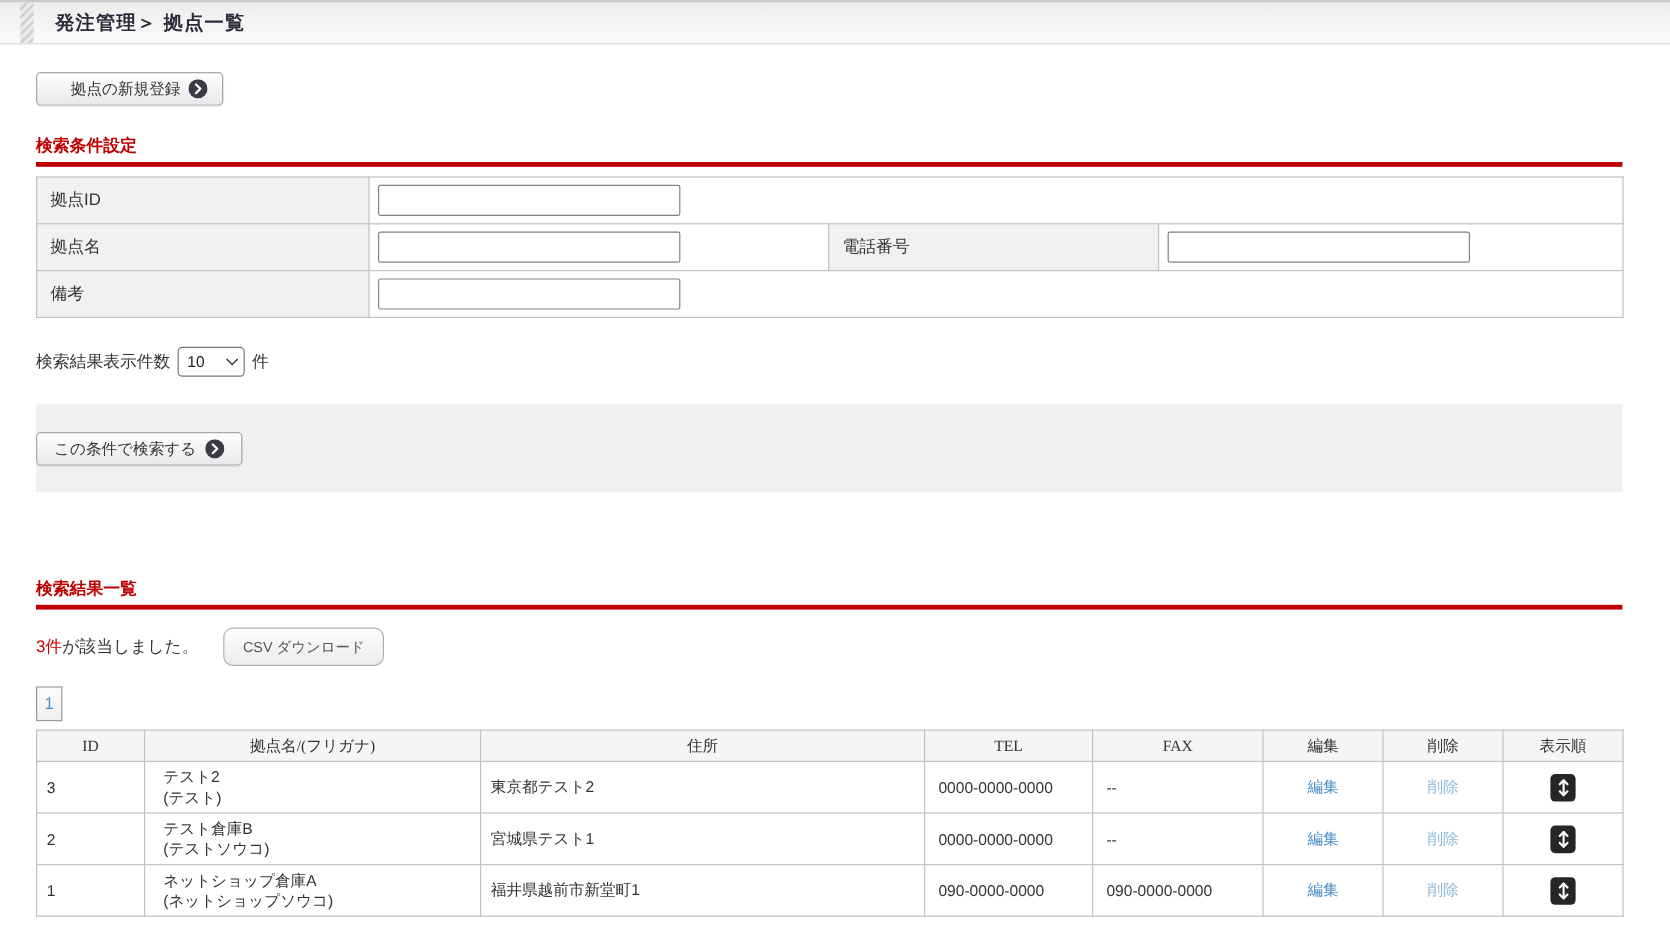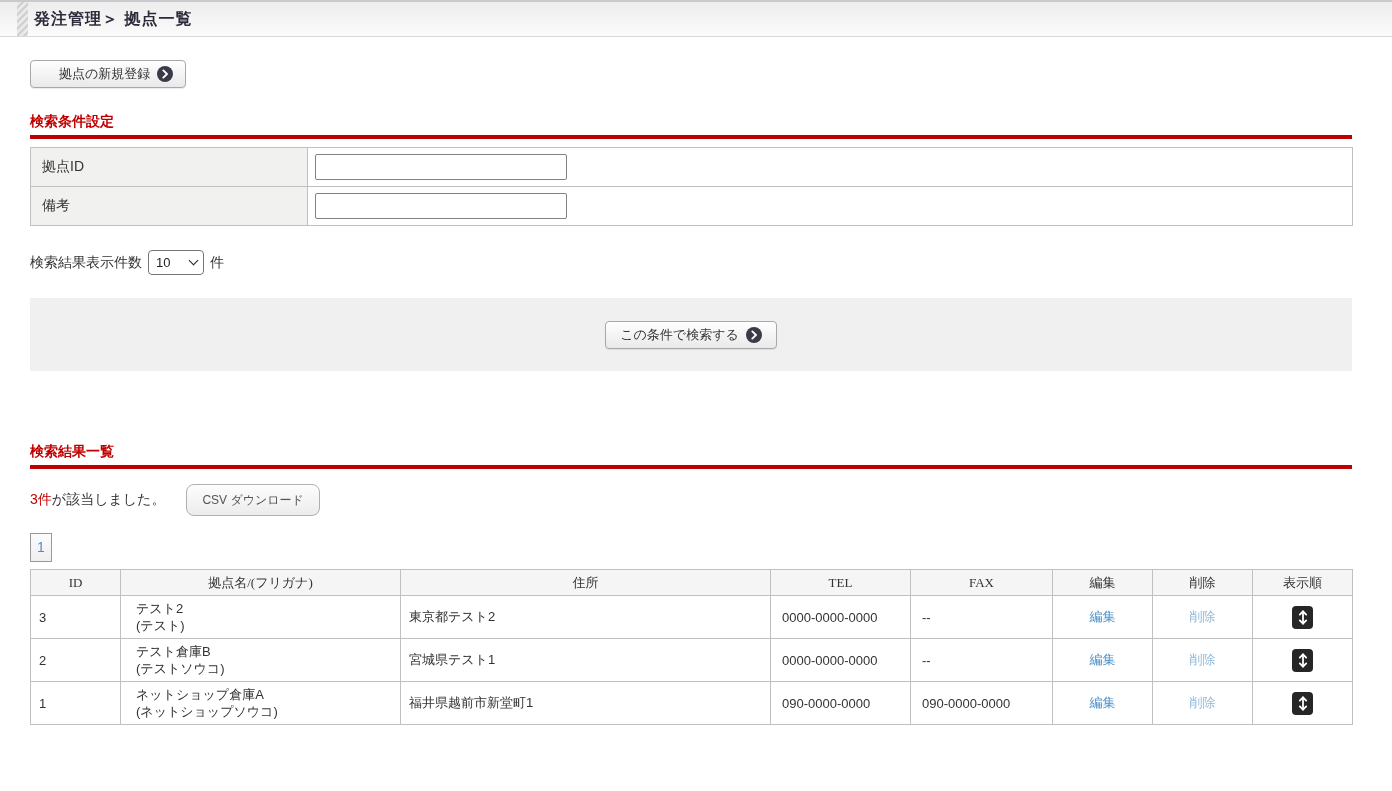--- a/index.html
+++ b/index.html
@@ -14,21 +14,21 @@
     border-top: 2px solid #c9c9ce;
     border-bottom: 1px solid #d9d9de;
     background: linear-gradient(#ededee, #fbfbfc);
     display: flex; align-items: center;
   }
   .hatch {
     width: 11px; align-self: stretch; margin-left: 17px;
     background: repeating-linear-gradient(135deg, #e9e9e9 0 3px, #d0d0d0 3px 5px);
   }
   .breadcrumb {
-    margin-left: 6px; font-size: 16px; font-weight: bold;
+    margin-left: 18px; font-size: 16px; font-weight: bold;
     color: #2b2b3a; letter-spacing: 1px;
   }
   
   .content { padding: 0 40px 40px 30px; }
   .toolbar { margin-top: 23px; }
   .btn {
     display: inline-flex; align-items: center; gap: 7px;
     padding: 4px 12px 4px 28px; height: 28px;
     border: 1px solid #a8a8a8; border-radius: 4px;
     background: linear-gradient(#ffffff, #e9e9eb);
@@ -67,21 +67,21 @@
     cursor: pointer;
   }
   .select-chevron {
     position: absolute; right: 7px; top: 7px; width: 7px; height: 7px;
     border-right: 1.6px solid #222; border-bottom: 1.6px solid #222;
     transform: rotate(45deg); pointer-events: none;
   }
   
   .search-band {
     margin-top: 23px; background: #f0f0f0; height: 73px;
-    display: flex; align-items: center; justify-content: center;
+    display: flex; align-items: center; 
   }
   .search-band .btn { padding: 4px 14px; }
   
   .results-title { margin-top: 72px; }
   .result-count-line { margin-top: 15px; display: flex; align-items: center; font-size: 14px; }
   .count-red { color: #c00000; }
   .csv-btn {
     margin-left: 21px; padding: 2px 15px; height: 32px;
     border: 1px solid #b0b0b0; border-radius: 8px;
     background: linear-gradient(#fdfdfd, #ececec);
@@ -145,20 +145,30 @@
     <colgroup>
         <col style="width:277px">
         <col style="width:383px">
         <col style="width:275px">
         <col style="width:387px">
       </colgroup>
     <tbody>
         <tr>
       <td class="lbl">拠点ID</td>
       <td class="inp" colspan="3">
+        <input class="text" type="text" value="" style="">
+      </td>
+    </tr>
+    <tr>
+      <td class="lbl">拠点名</td>
+      <td class="inp">
+        <input class="text" type="text" value="" style="">
+      </td>
+      <td class="lbl">電話番号</td>
+      <td class="inp">
         <input class="text" type="text" value="" style="">
       </td>
     </tr>
     <tr>
       <td class="lbl">備考</td>
       <td class="inp" colspan="3">
         <input class="text" type="text" value="" style="">
       </td>
     </tr>
   </tbody>

